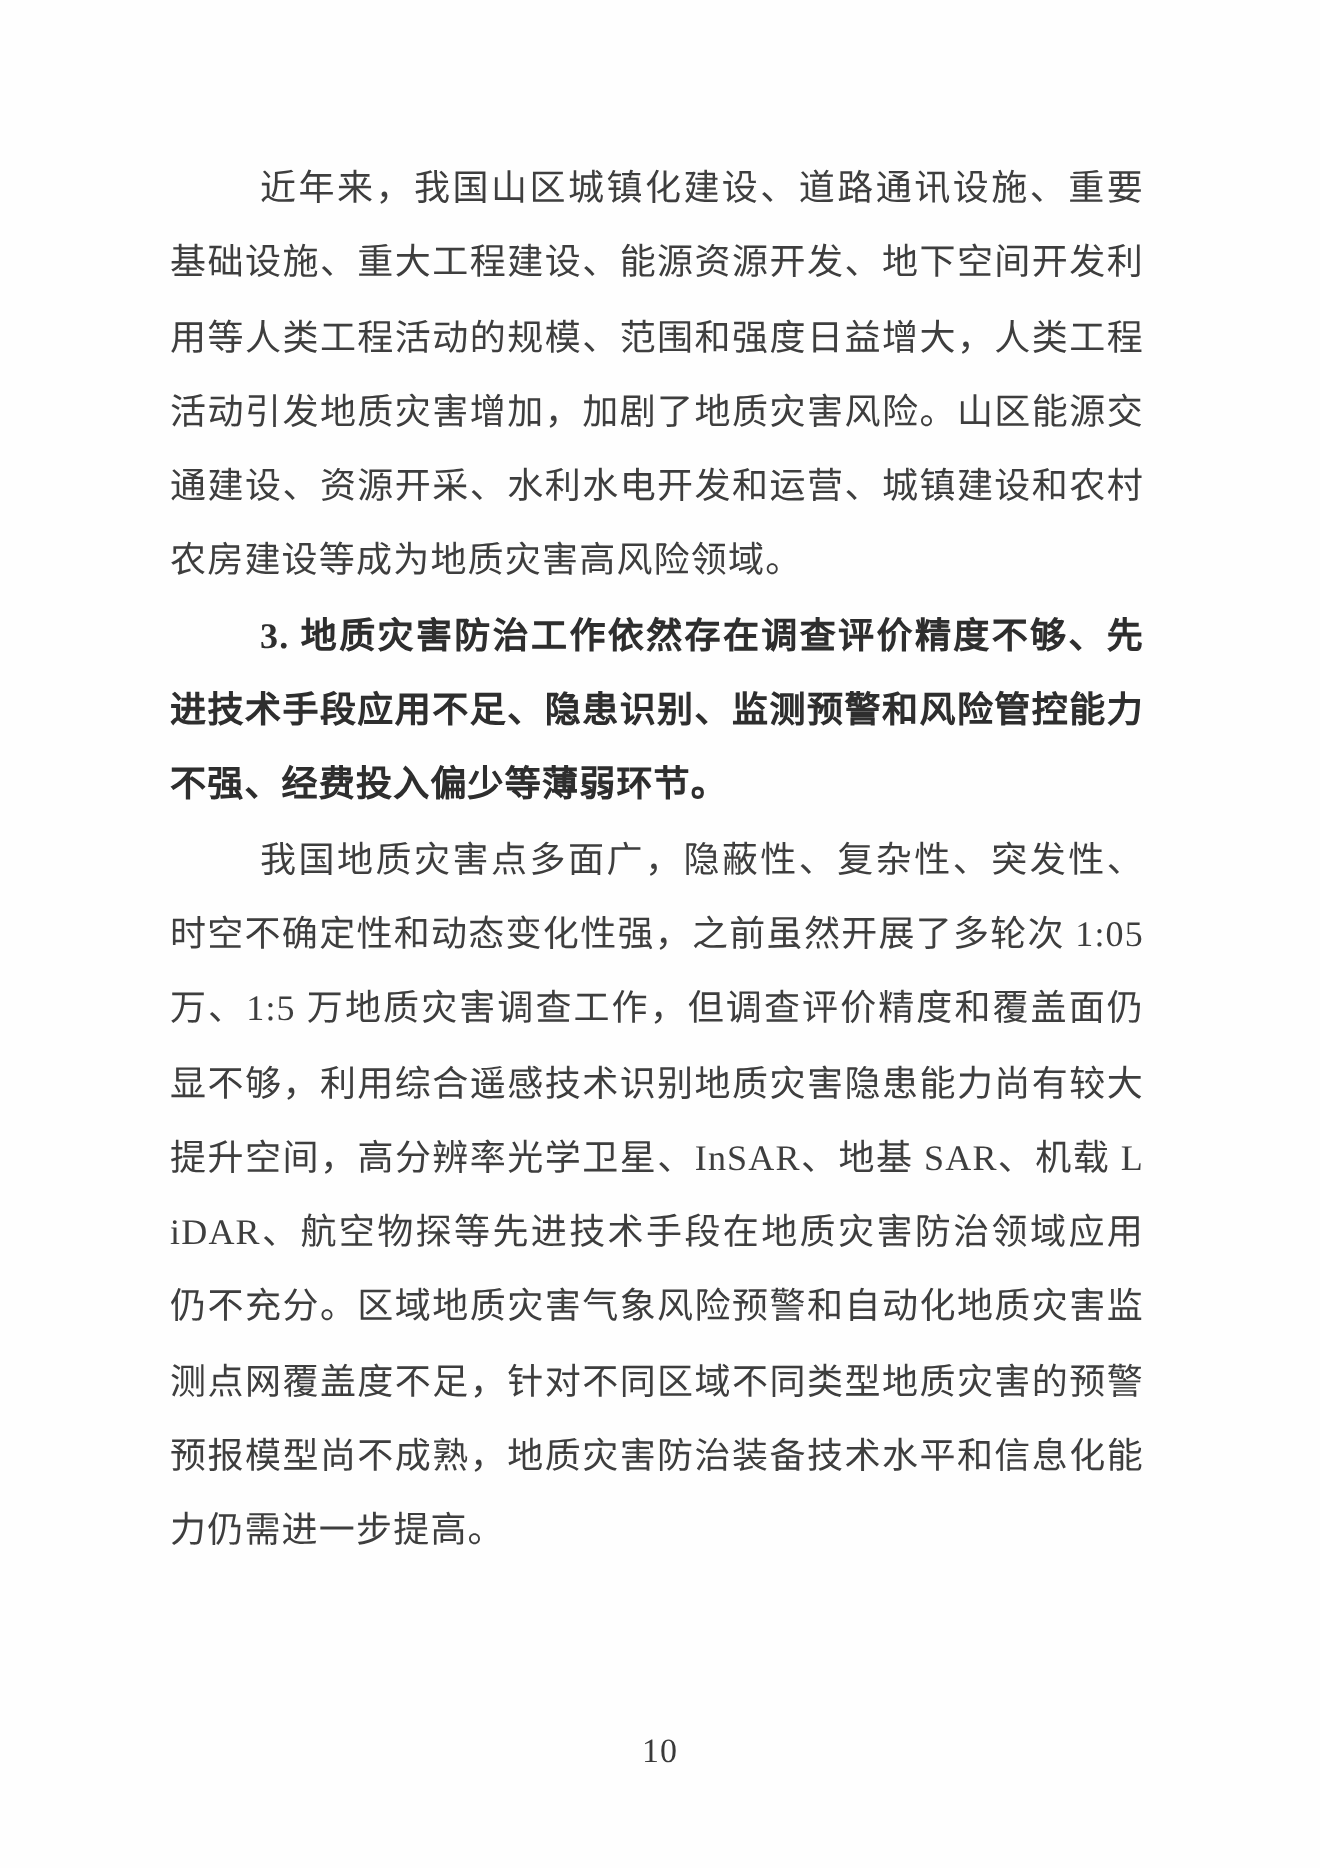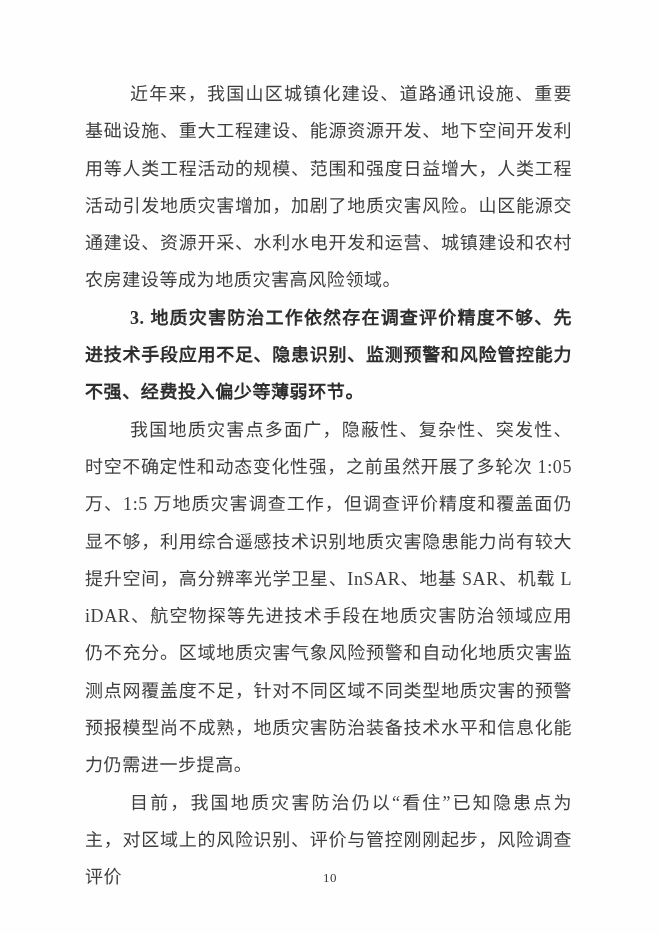--- a/index.html
+++ b/index.html
@@ -39,31 +39,30 @@
     color: #2e2e2e;
   }
   .footer {
     position: absolute;
     left: 0;
     bottom: 48px;
     width: 100%;
     text-align: center;
   }
   .page-number {
-    font-size: 13px;
+    font-size: 17px;
     color: #3a3a3a;
     letter-spacing: 0.5px;
   }
 </style>
 </head>
 <body>
 
 <div class="page">
   <main class="content">
     <p class="para">近年来，我国山区城镇化建设、道路通讯设施、重要基础设施、重大工程建设、能源资源开发、地下空间开发利用等人类工程活动的规模、范围和强度日益增大，人类工程活动引发地质灾害增加，加剧了地质灾害风险。山区能源交通建设、资源开采、水利水电开发和运营、城镇建设和农村农房建设等成为地质灾害高风险领域。</p>
     <p class="para bold">3. 地质灾害防治工作依然存在调查评价精度不够、先进技术手段应用不足、隐患识别、监测预警和风险管控能力不强、经费投入偏少等薄弱环节。</p>
     <p class="para">我国地质灾害点多面广，隐蔽性、复杂性、突发性、时空不确定性和动态变化性强，之前虽然开展了多轮次 1:05 万、1:5 万地质灾害调查工作，但调查评价精度和覆盖面仍显不够，利用综合遥感技术识别地质灾害隐患能力尚有较大提升空间，高分辨率光学卫星、InSAR、地基 SAR、机载 LiDAR、航空物探等先进技术手段在地质灾害防治领域应用仍不充分。区域地质灾害气象风险预警和自动化地质灾害监测点网覆盖度不足，针对不同区域不同类型地质灾害的预警预报模型尚不成熟，地质灾害防治装备技术水平和信息化能力仍需进一步提高。</p>
-    <p class="para">目前，我国地质灾害防治仍以“看住”已知隐患点为主，对区域上的风险识别、评价与管控刚刚起步，风险调查评价</p>
   </main>
   <footer class="footer">
     <span class="page-number">10</span>
   </footer>
 </div>
 
 </body></html>

